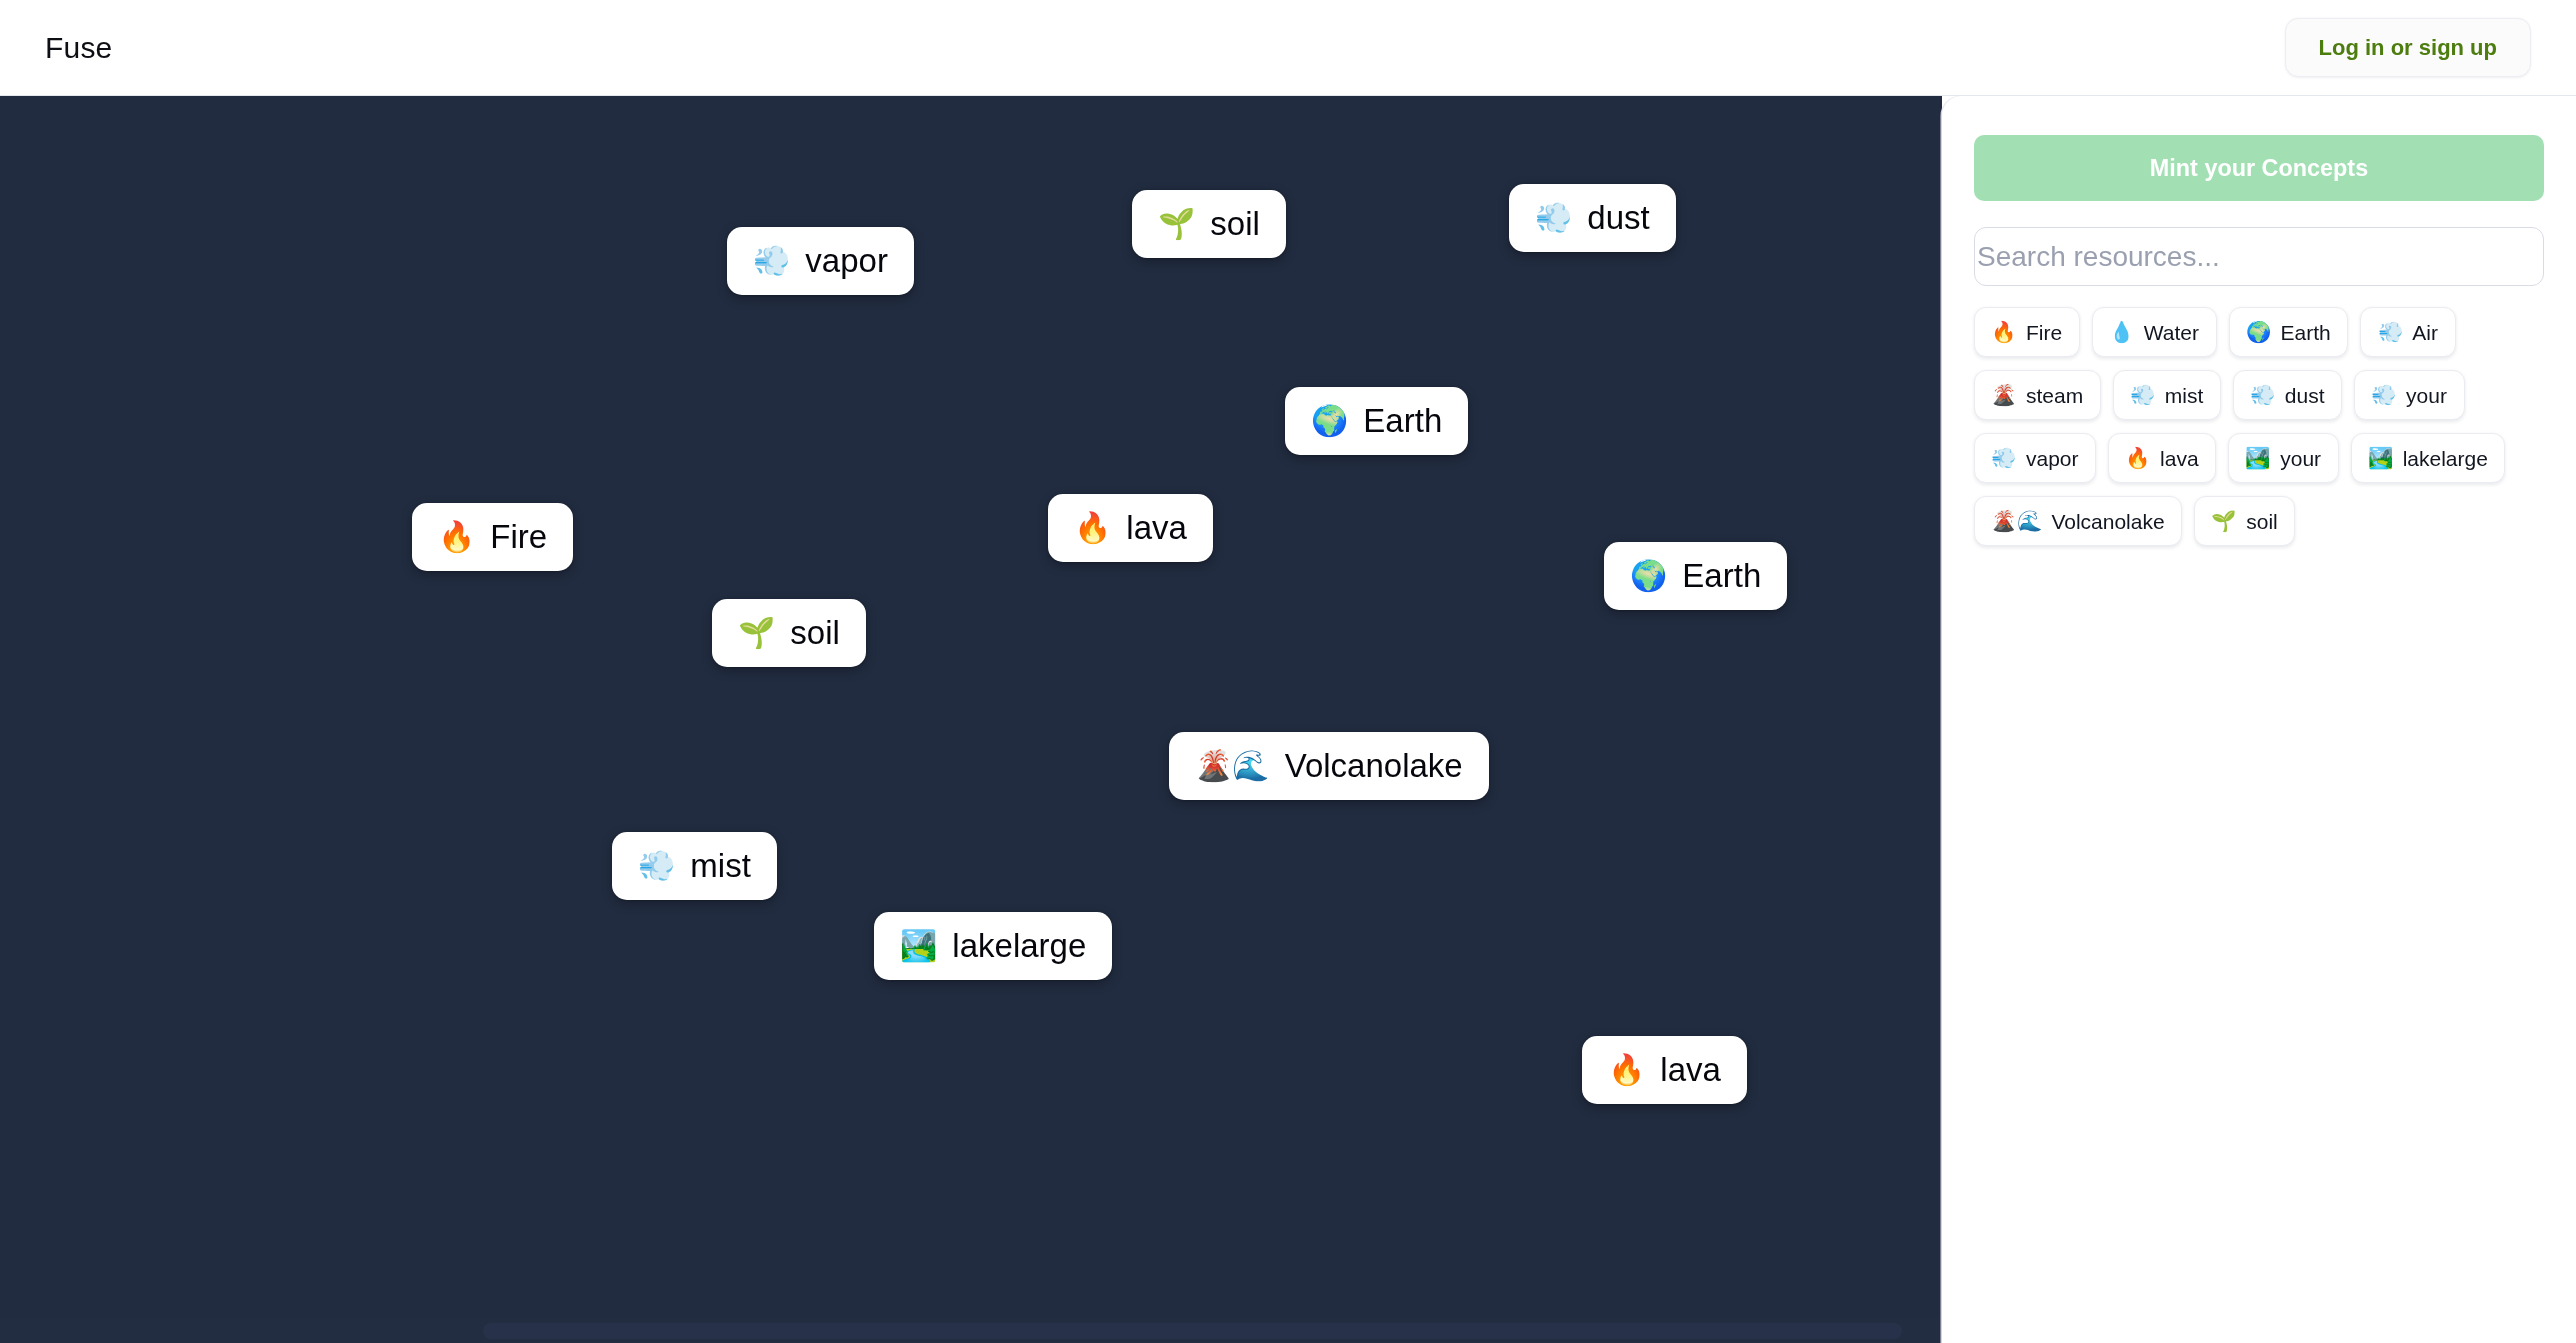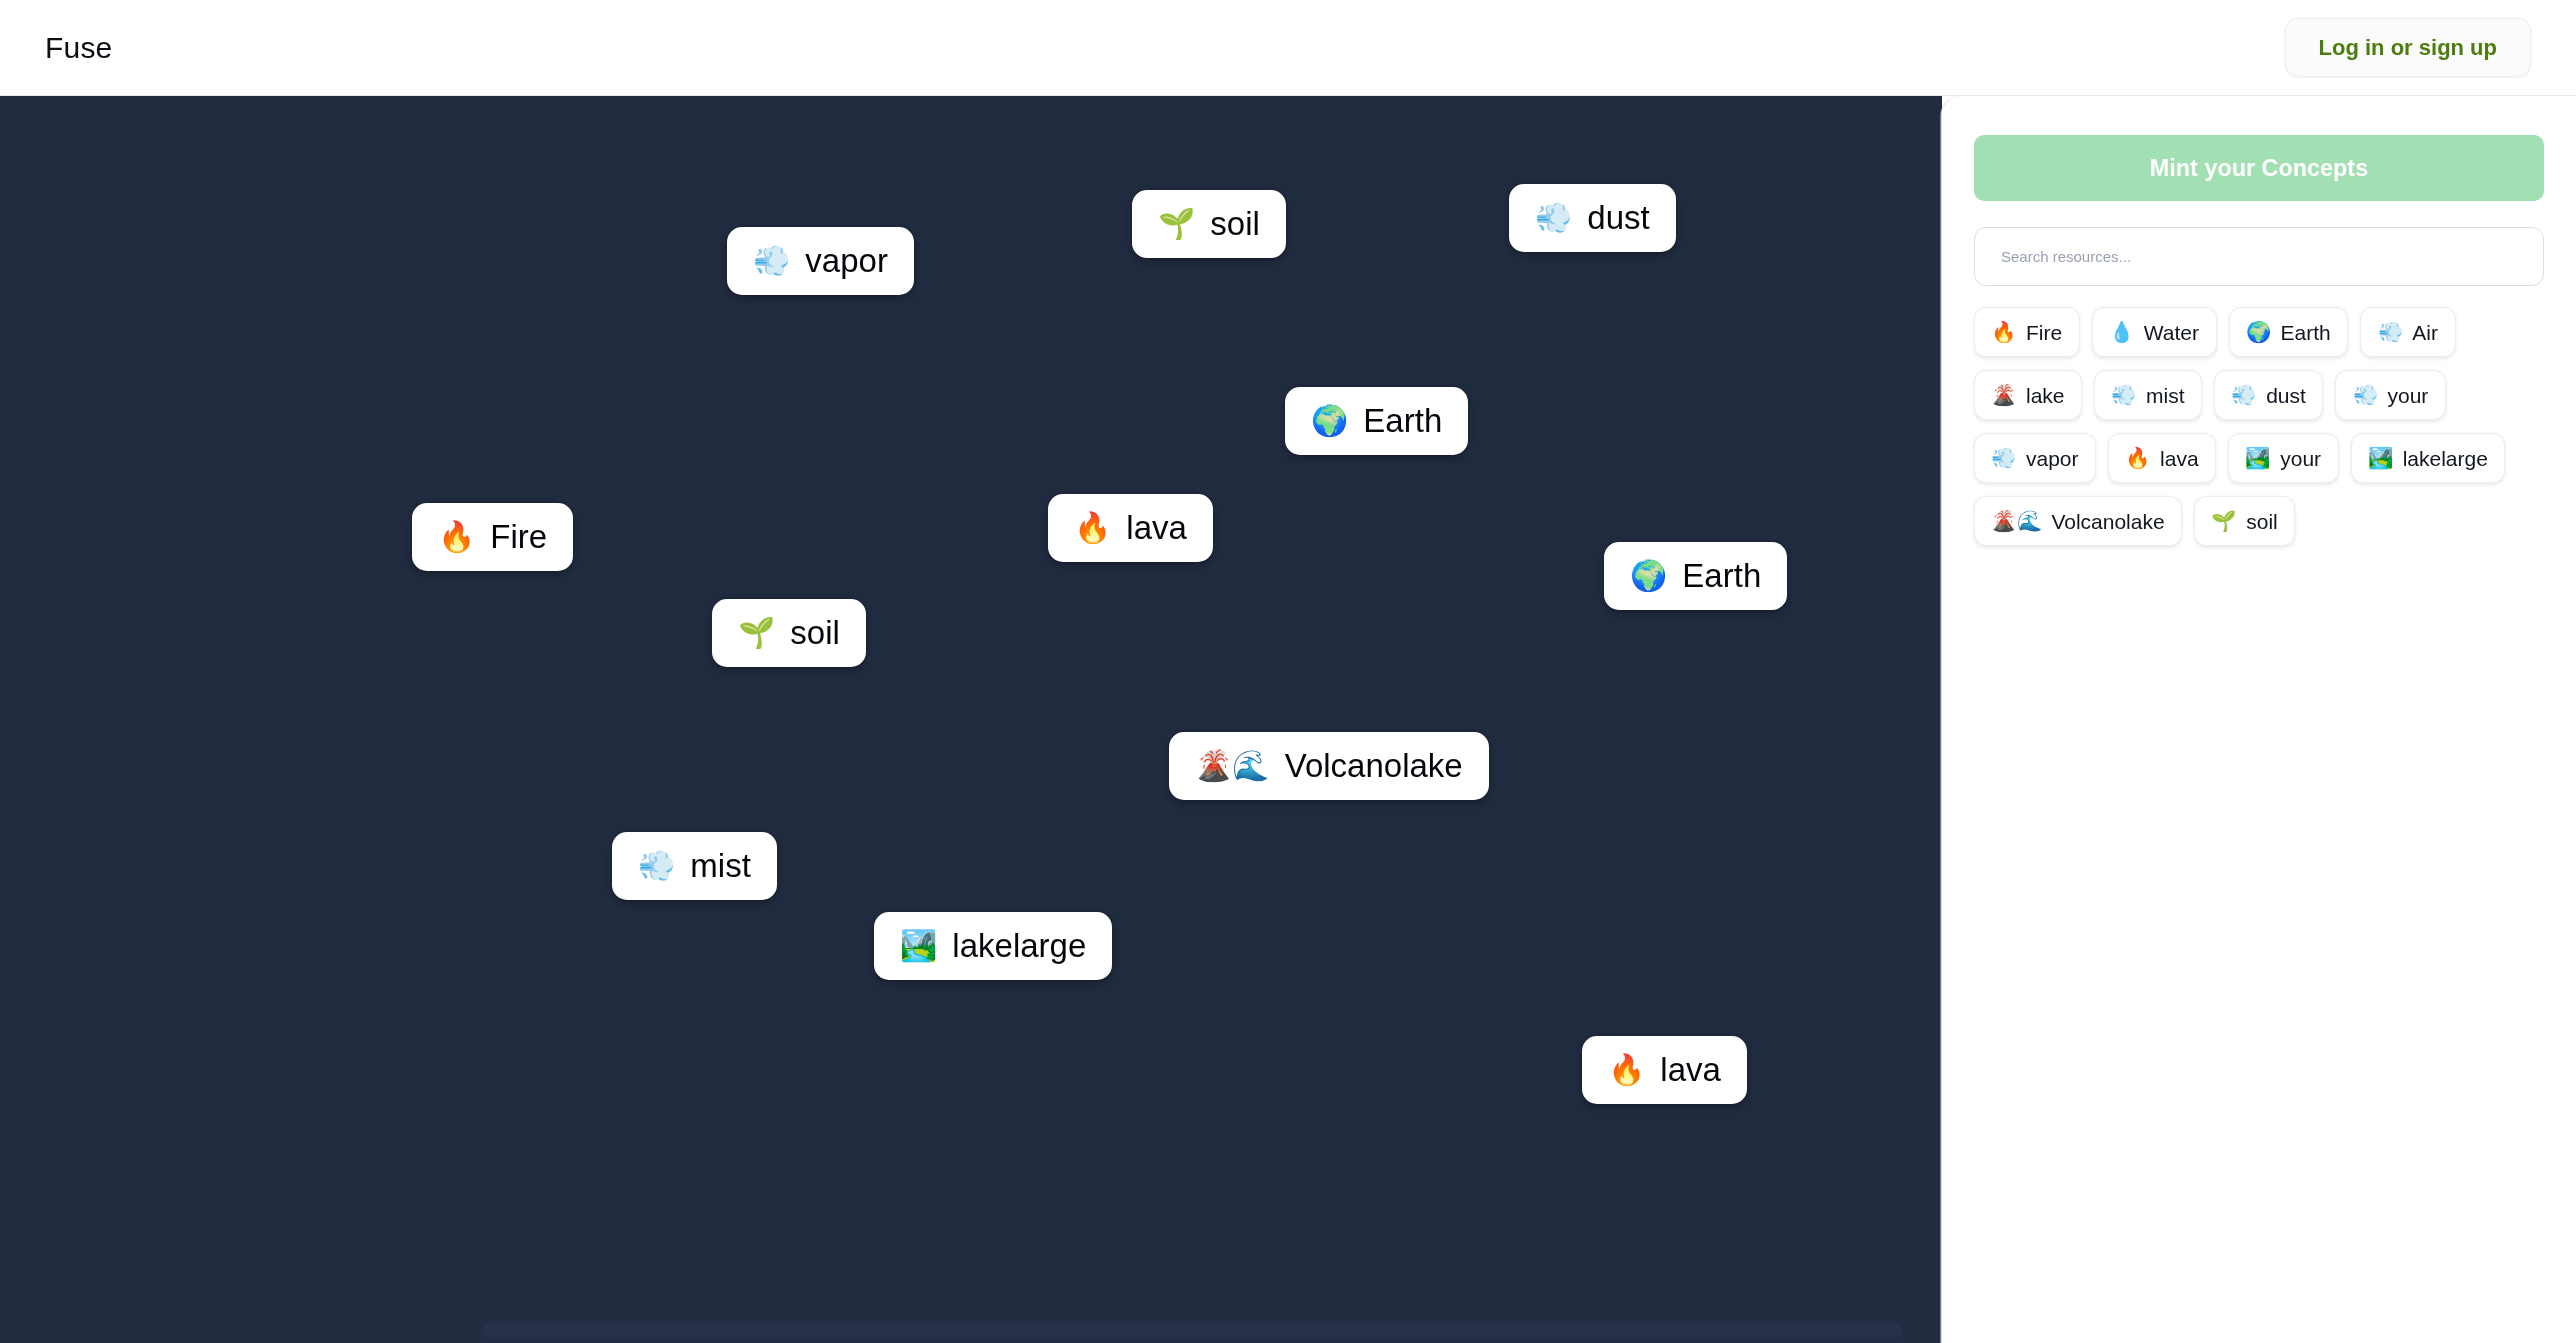--- a/index.html
+++ b/index.html
@@ -149,22 +149,22 @@
     font-family: inherit;
   }
 
   .search-wrap { margin-top: 26px; }
 
   .search-input {
     width: 100%;
     height: 59px;
     border: 0.8px solid #d9dce5;
     border-radius: 12px;
-    padding: 0 26px;
-    font-size: 15px;
+    padding: 0 2px;
+    font-size: 28px;
     color: #2d3240;
     background: #ffffff;
     outline: none;
     font-family: inherit;
   }
   .search-input::placeholder { color: #9aa0b0; }
 
   .chips {
     margin-top: 21px;
     display: flex;
@@ -283,21 +283,21 @@
         <div class="chip">
           <span class="chip-emoji">🌍</span>
           <span class="chip-label">Earth</span>
         </div>
         <div class="chip">
           <span class="chip-emoji">💨</span>
           <span class="chip-label">Air</span>
         </div>
         <div class="chip">
           <span class="chip-emoji">🌋</span>
-          <span class="chip-label">lake</span>
+          <span class="chip-label">steam</span>
         </div>
         <div class="chip">
           <span class="chip-emoji">💨</span>
           <span class="chip-label">mist</span>
         </div>
         <div class="chip">
           <span class="chip-emoji">💨</span>
           <span class="chip-label">dust</span>
         </div>
         <div class="chip">

